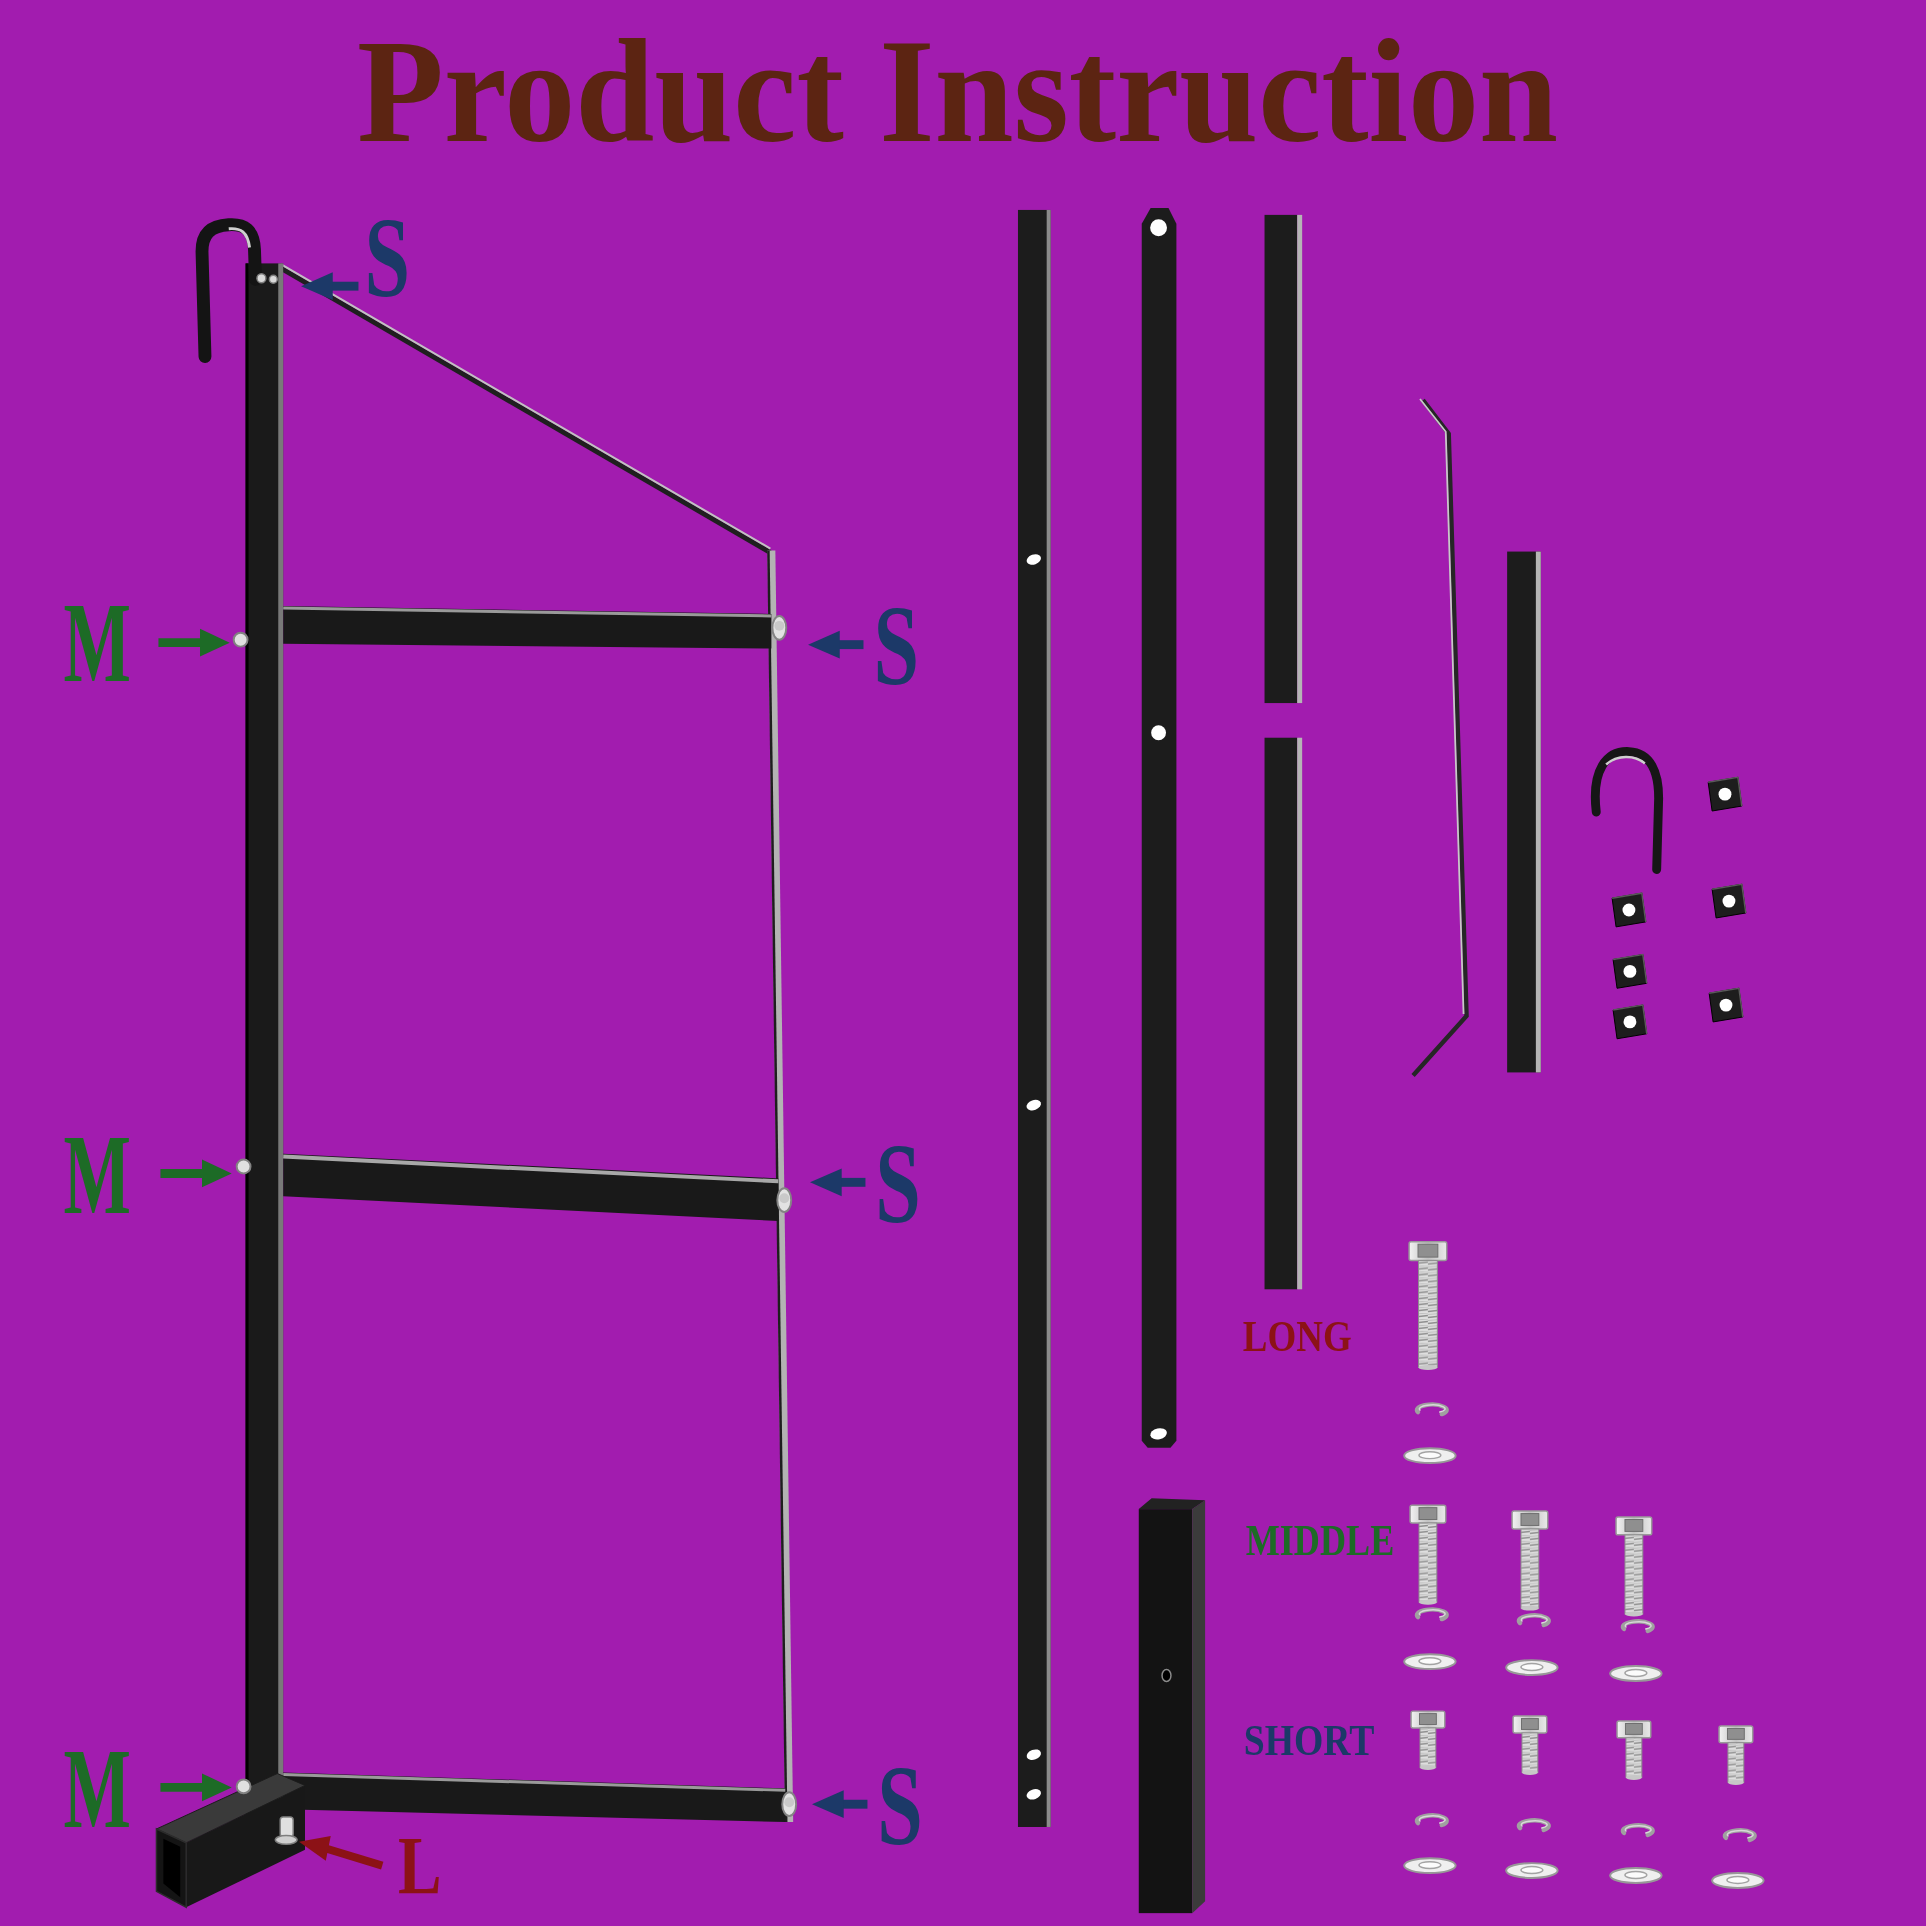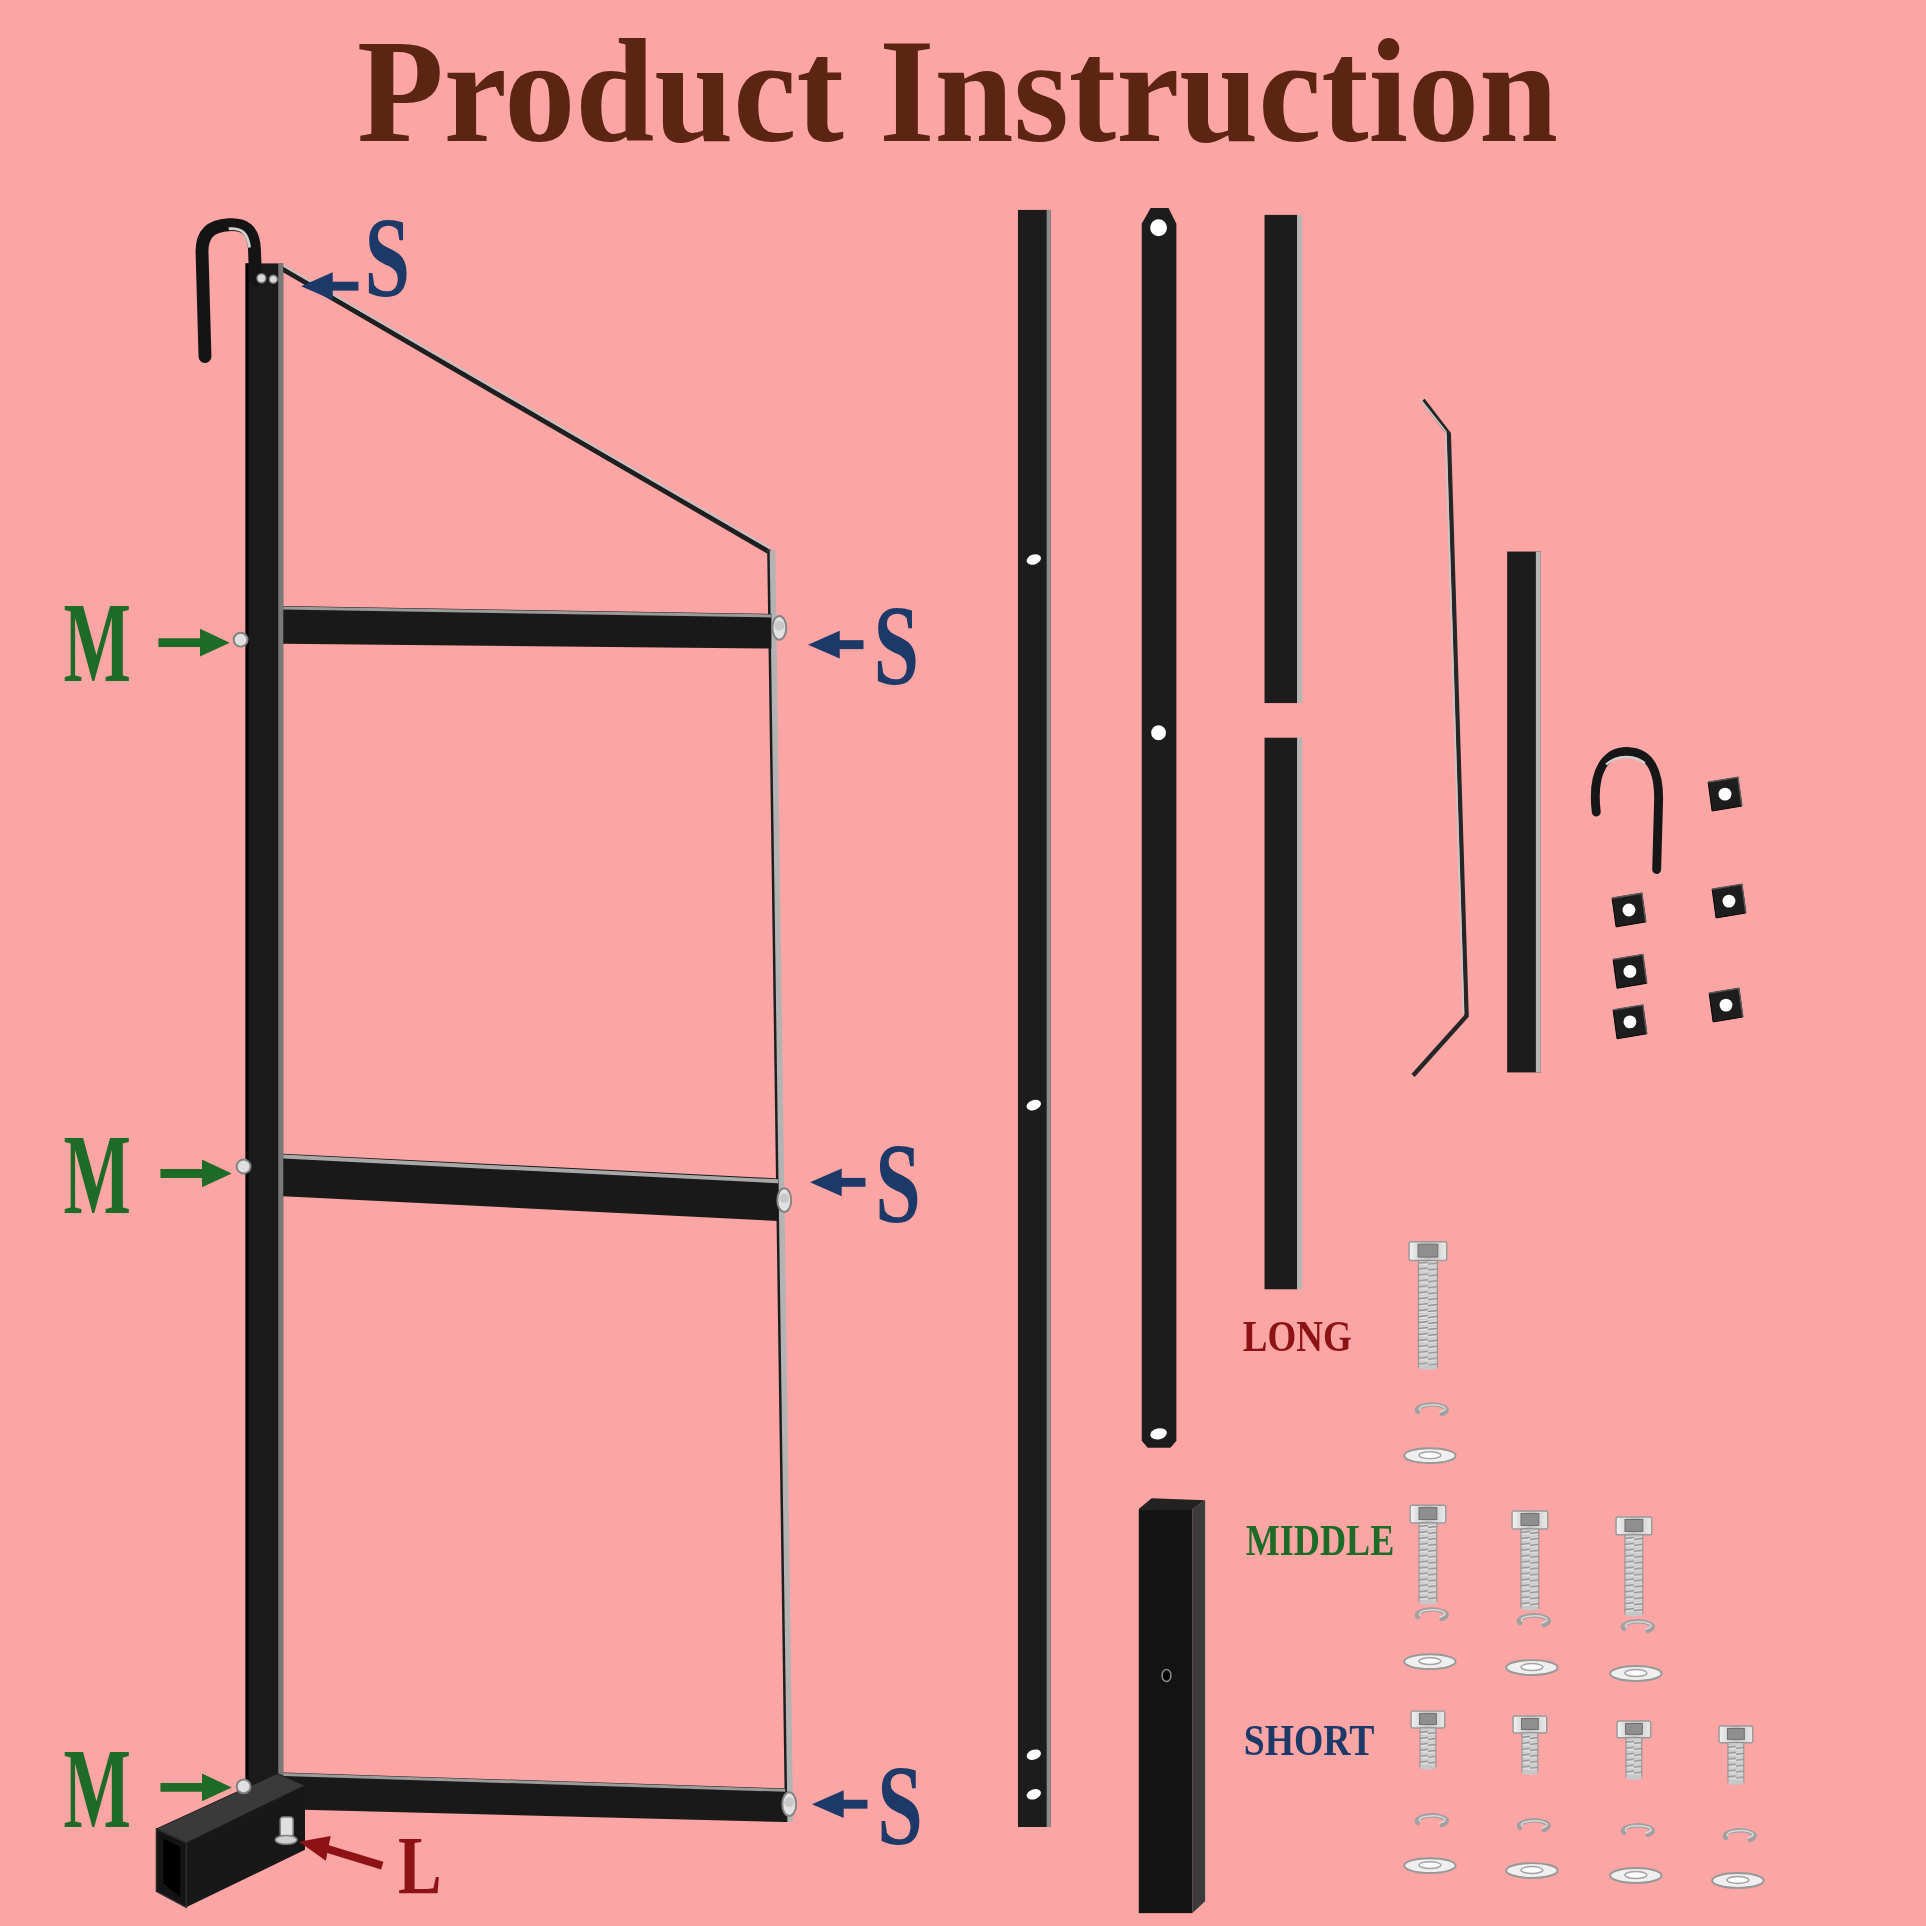--- a/index.html
+++ b/index.html
@@ -1,16 +1,16 @@
 <!DOCTYPE html>
 <html><head>
 <meta charset="utf-8">
 <style>
   html,body{margin:0;padding:0;background:#ffffff;}
-  .stage{width:1927px;height:1927px;position:relative;background:#fca5a5;overflow:hidden;}
+  .stage{width:1927px;height:1927px;position:relative;background:#a21caf;overflow:hidden;}
   svg{display:block;}
   text{font-family:"Liberation Serif","DejaVu Serif",serif;font-weight:bold;}
   .callout-text{font-weight:bold;}
 </style>
 </head>
 <body>
 
 <div class="stage">
 <svg viewBox="0 0 1946 1946" width="1927" height="1927" xmlns="http://www.w3.org/2000/svg">
 

